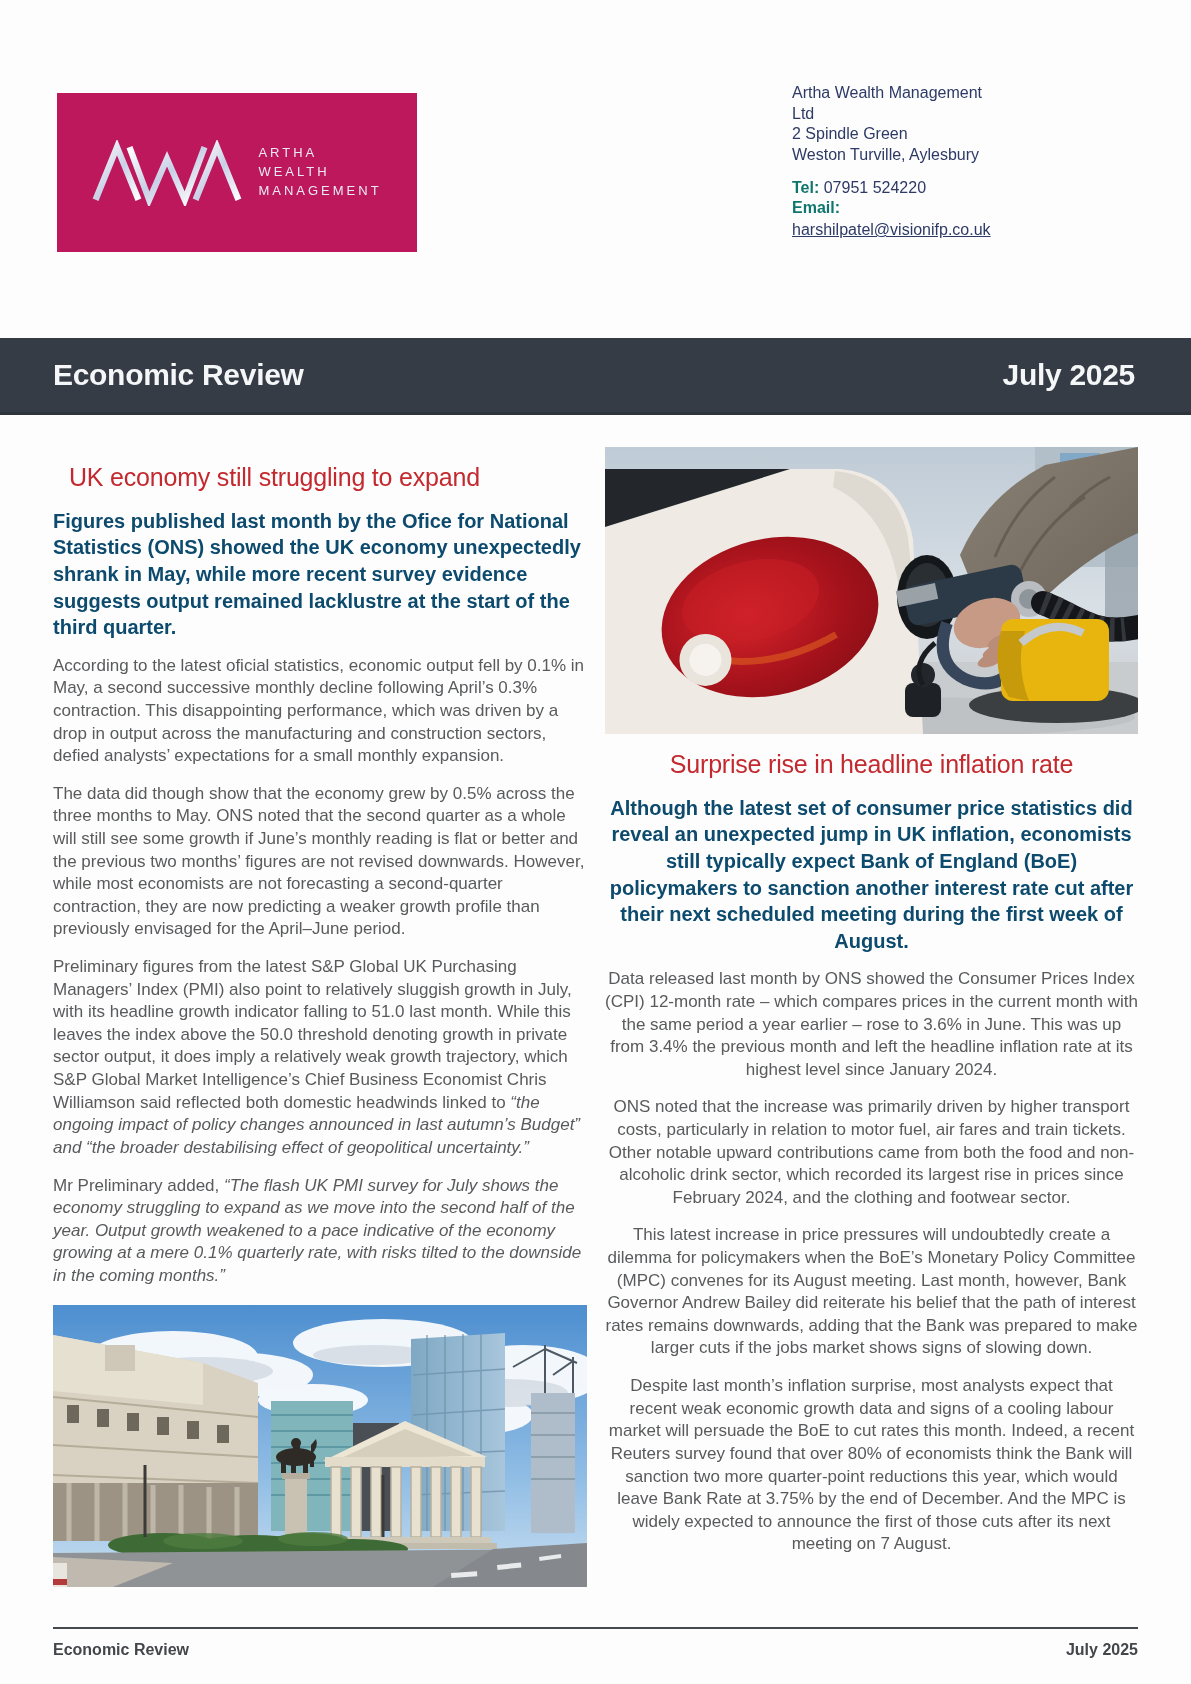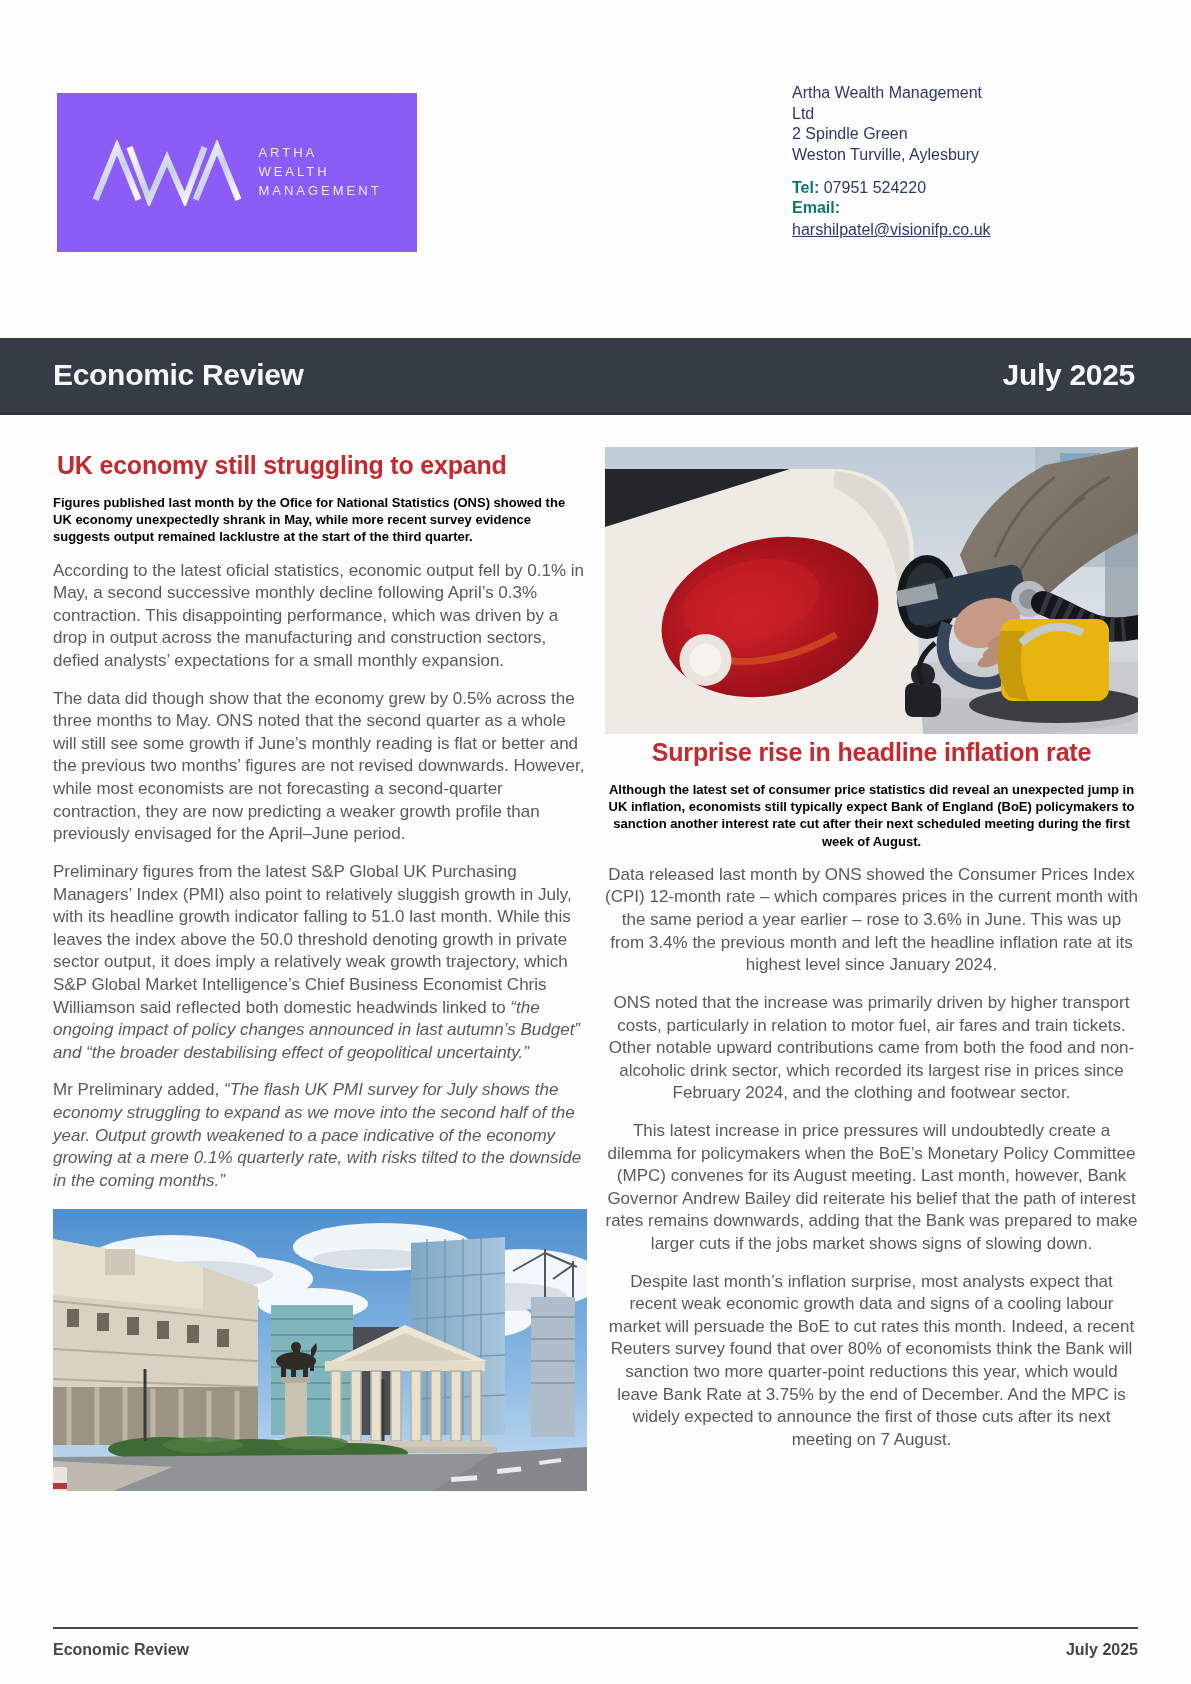--- a/index.html
+++ b/index.html
@@ -4,21 +4,21 @@
 <style>
   html,body{margin:0;padding:0;background:#e9e9e9;}
   .page{
     position:relative;width:1191px;height:1684px;margin:0 auto;
     background:#fdfdfd;overflow:hidden;
     font-family:"Liberation Sans","DejaVu Sans",sans-serif;
   }
   
   .logo-box{
     position:absolute;left:57px;top:93px;width:360px;height:159px;
-    background:#8b5cf6;display:flex;align-items:center;justify-content:center;gap:16px;
+    background:#be185d;display:flex;align-items:center;justify-content:center;gap:16px;
   }
   .monogram{flex:0 0 auto;}
   .wordmark{color:#E8EBF2;font-size:13px;letter-spacing:3px;line-height:1.45;font-weight:400;}
   .contact{
     position:absolute;left:780px;top:83px;width:370px;
     color:#2D3A66;font-size:16px;line-height:1.22;margin-left:12px;
   }
   .contact .addr div{margin-bottom:1px;}
   .contact .tel-row{margin-top:14px;}
   .contact b{font-weight:700;color:#0f766e;}
@@ -32,24 +32,24 @@
   }
   .titlebar .t{color:#F4F6F7;font-size:30px;font-weight:700;letter-spacing:-0.3px;}
   
   .content{
     position:absolute;left:53px;top:447px;width:1085px;
     display:flex;gap:18px;
   }
   .col{width:534px;}
   .col.right{width:533px;text-align:center;}
   h2.art-head{
-    margin:4px;color:#C3292E;font-size:25px;font-weight:700;letter-spacing:-0.2px;line-height:1.15;
+    margin:16px;color:#C3292E;font-size:25px;font-weight:400;letter-spacing:-0.2px;line-height:1.15;
   }
   .intro{
-    margin:14px 0 0;color:#000000;font-size:13px;font-weight:700;line-height:1.33;
+    margin:14px 0 0;color:#0c4a6e;font-size:20px;font-weight:700;line-height:1.33;
   }
   .paras{margin-top:14px;}
   .paras p{margin:0 0 15px;color:#595A5C;font-size:17px;line-height:1.33;}
   .paras p:last-child{margin-bottom:0;}
   .paras em{font-style:italic;}
   .photo{display:block;}
   .photo.city{margin-top:17px;}
   .art2-head{margin-top:27px;}
   
   .footer-rule{position:absolute;left:53px;top:1627px;width:1085px;height:2px;background:#46494C;}

